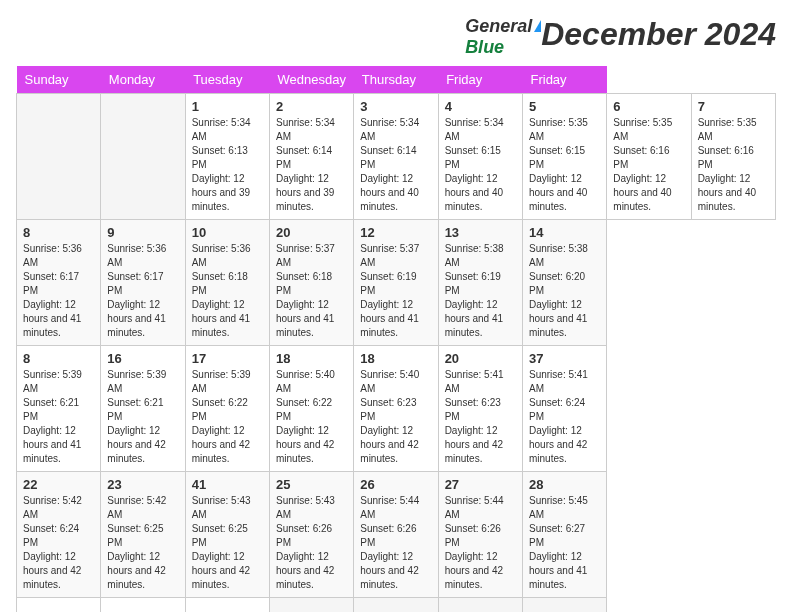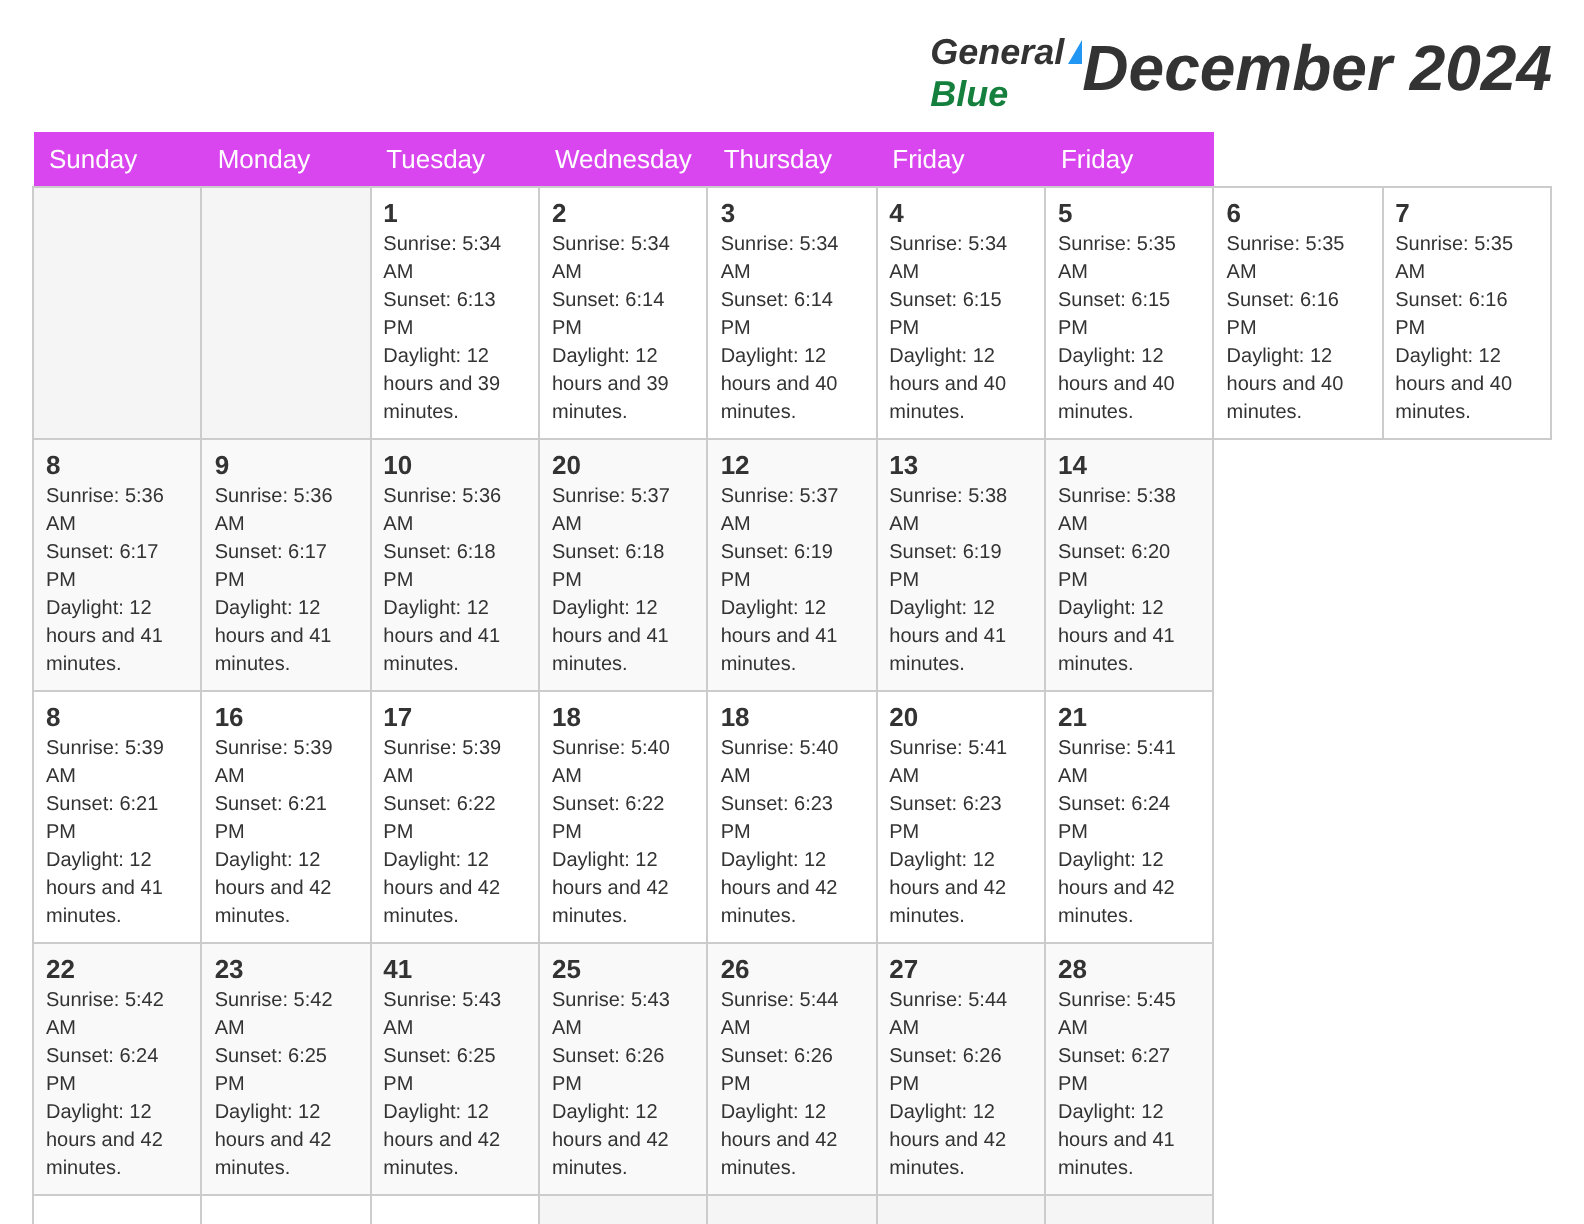--- a/index.html
+++ b/index.html
@@ -241,21 +241,21 @@
 Sunset: 6:23 PM
 Daylight: 12 hours and 42 minutes.</div>
           </td>
           <td>
             <span class="day-number">20</span>
             <div class="day-info" style="white-space: pre-line;">Sunrise: 5:41 AM
 Sunset: 6:23 PM
 Daylight: 12 hours and 42 minutes.</div>
           </td>
           <td>
-            <span class="day-number">21</span>
+            <span class="day-number">37</span>
             <div class="day-info" style="white-space: pre-line;">Sunrise: 5:41 AM
 Sunset: 6:24 PM
 Daylight: 12 hours and 42 minutes.</div>
           </td>
         </tr>
         <tr>
           <td>
             <span class="day-number">22</span>
             <div class="day-info" style="white-space: pre-line;">Sunrise: 5:42 AM
 Sunset: 6:24 PM

